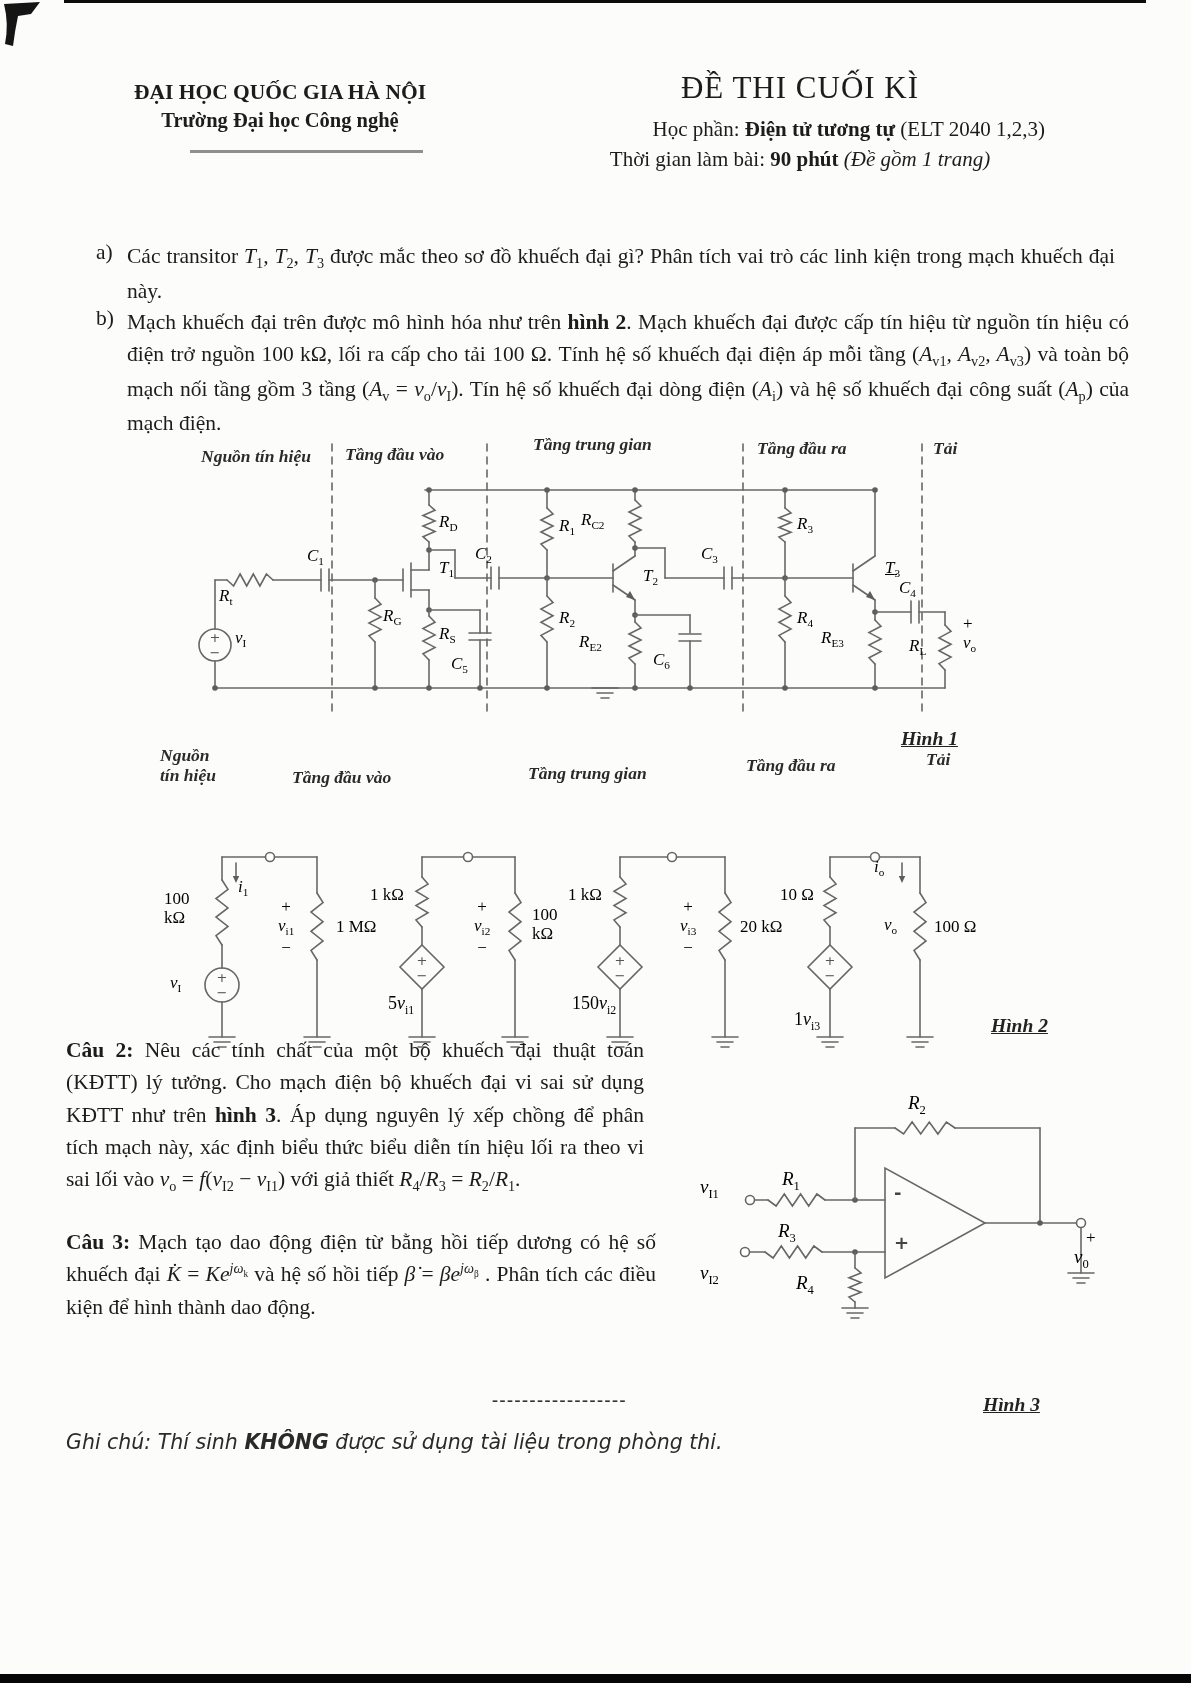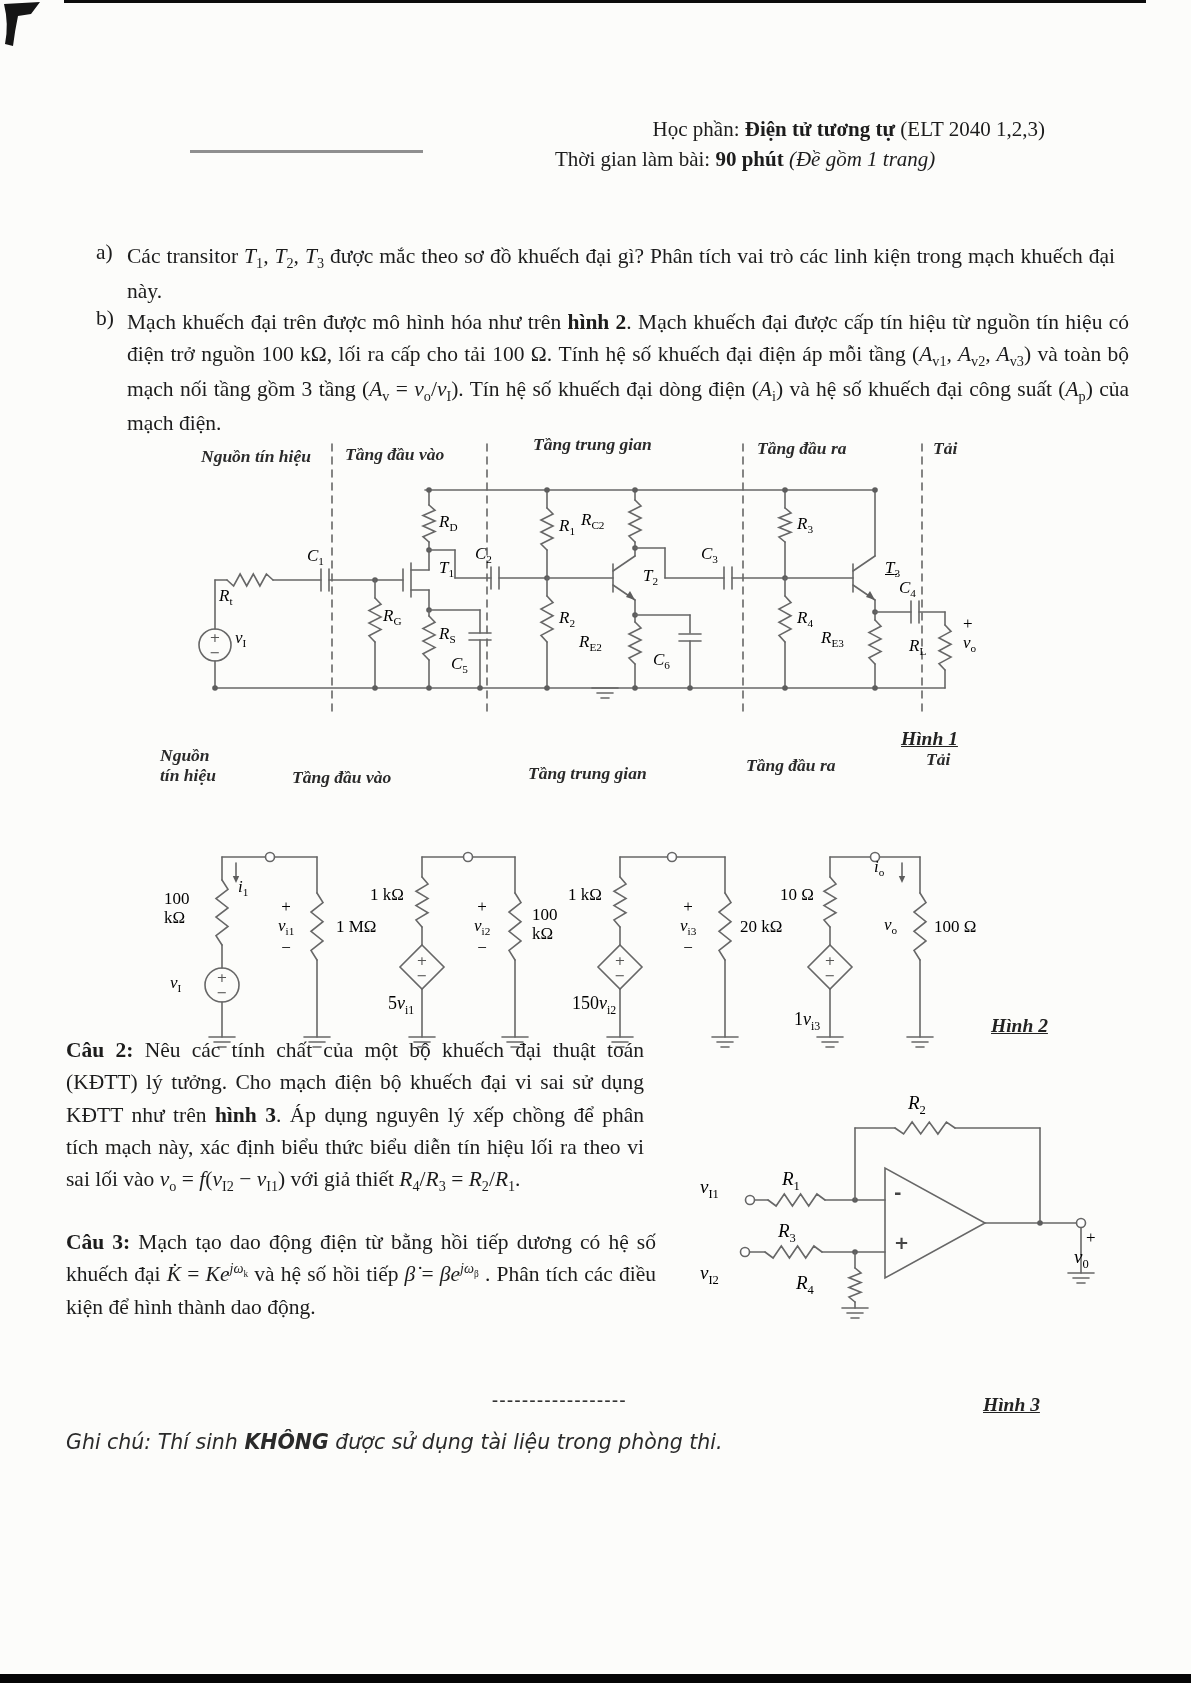--- a/index.html
+++ b/index.html
@@ -7,21 +7,21 @@
         font-family:"Liberation Serif",serif;color:#1c1c1c;overflow:hidden;}
   .abs{position:absolute;}
   .para{position:absolute;font-size:21.5px;line-height:1.5;text-align:justify;}
   .marker{position:absolute;font-size:21.5px;}
   .hdr-left{position:absolute;left:110px;top:80px;width:340px;text-align:center;font-weight:bold;}
   .hdr-l1{font-size:21.5px;}
   .hdr-l2{font-size:20.5px;margin-top:4px;}
   .hdr-rule{position:absolute;left:190px;top:150px;width:233px;height:3px;background:#8f8f8f;}
   .hdr-title{position:absolute;left:585px;top:70px;width:430px;text-align:center;font-size:31px;letter-spacing:1px;}
   .hdr-line{position:absolute;left:555px;top:117px;width:490px;text-align:right;font-size:21px;}
-  .hdr-line2{position:absolute;left:555px;top:147px;width:490px;font-size:21px;}
+  .hdr-line2{position:absolute;left:555px;top:147px;width:490px;text-align:center;font-size:21px;}
   .fig{position:absolute;}
   .fig svg{position:absolute;left:0;top:0;}
   .lb{position:absolute;font-size:17px;line-height:1.12;color:#000000;white-space:pre-line;}
   .sec{position:absolute;font-size:17.5px;font-weight:bold;font-style:italic;color:#2a2a2a;white-space:pre-line;line-height:1.15;}
   .cap{position:absolute;font-size:19.5px;font-weight:bold;font-style:italic;text-decoration:underline;color:#222;}
   .op{position:absolute;font-family:"DejaVu Sans",sans-serif;font-weight:bold;font-size:18px;color:#444;}
   .divider{position:absolute;left:492px;top:1390px;font-weight:bold;letter-spacing:1.5px;color:#333;font-size:18px;}
   .note{position:absolute;left:66px;top:1430px;width:920px;font-family:"DejaVu Sans",sans-serif;
         font-size:20.5px;color:#2a2a2a;}
   sub{font-size:66%;} sup{font-size:66%;}
@@ -32,21 +32,26 @@
 <body>
 
 <div class="page">
 
   <div class="art-topline"></div>
   <svg class="abs" style="left:0;top:0" width="60" height="60">
     <path d="M4 4 L40 2 L31 14 L18 16 Q15 30 13 46 L5 44 Q9 24 4 4 Z" fill="#151515"></path>
   </svg>
   <div class="art-bottom"></div>
 
+  <div class="hdr-left">
+    <div class="hdr-l1">ĐẠI HỌC QUỐC GIA HÀ NỘI</div>
+    <div class="hdr-l2">Trường Đại học Công nghệ</div>
+  </div>
   <div class="hdr-rule"></div>
+  <div class="hdr-title">ĐỀ THI CUỐI KÌ</div>
   <div class="hdr-line">Học phần: <b>Điện tử tương tự</b> (ELT 2040 1,2,3)</div>
   <div class="hdr-line2">Thời gian làm bài: <b>90 phút</b> <i>(Đề gồm 1 trang)</i></div>
 
   <div class="marker" style="left:96px;top:240px;">a)</div>
   <div class="para" style="left:127px;top:240px;width:988px;">Các transitor <i>T</i><sub>1</sub><i>, T</i><sub>2</sub><i>, T</i><sub>3</sub> được mắc theo sơ đồ khuếch đại gì? Phân tích vai trò các linh kiện trong mạch khuếch đại này.</div>
   <div class="marker" style="left:96px;top:306px;">b)</div>
   <div class="para" style="left:127px;top:306px;width:1002px;">Mạch khuếch đại trên được mô hình hóa như trên <b>hình 2</b>. Mạch khuếch đại được cấp tín hiệu từ nguồn tín hiệu có điện trở nguồn 100 kΩ, lối ra cấp cho tải 100 Ω. Tính hệ số khuếch đại điện áp mỗi tầng (<i>A</i><sub>v1</sub><i>, A</i><sub>v2</sub><i>, A</i><sub>v3</sub>) và toàn bộ mạch nối tầng gồm 3 tầng (<i>A</i><sub>v</sub> = <i>v</i><sub>o</sub>/<i>v</i><sub>I</sub>).  Tín hệ số khuếch đại dòng điện (<i>A</i><sub>i</sub>) và hệ số khuếch đại công suất (<i>A</i><sub>p</sub>) của mạch điện.</div>
 
   <div class="fig" style="left:185px;top:430px;width:810px;height:335px;">
     <svg id="svg-fig1" width="810" height="300" viewBox="0 0 810 300">

